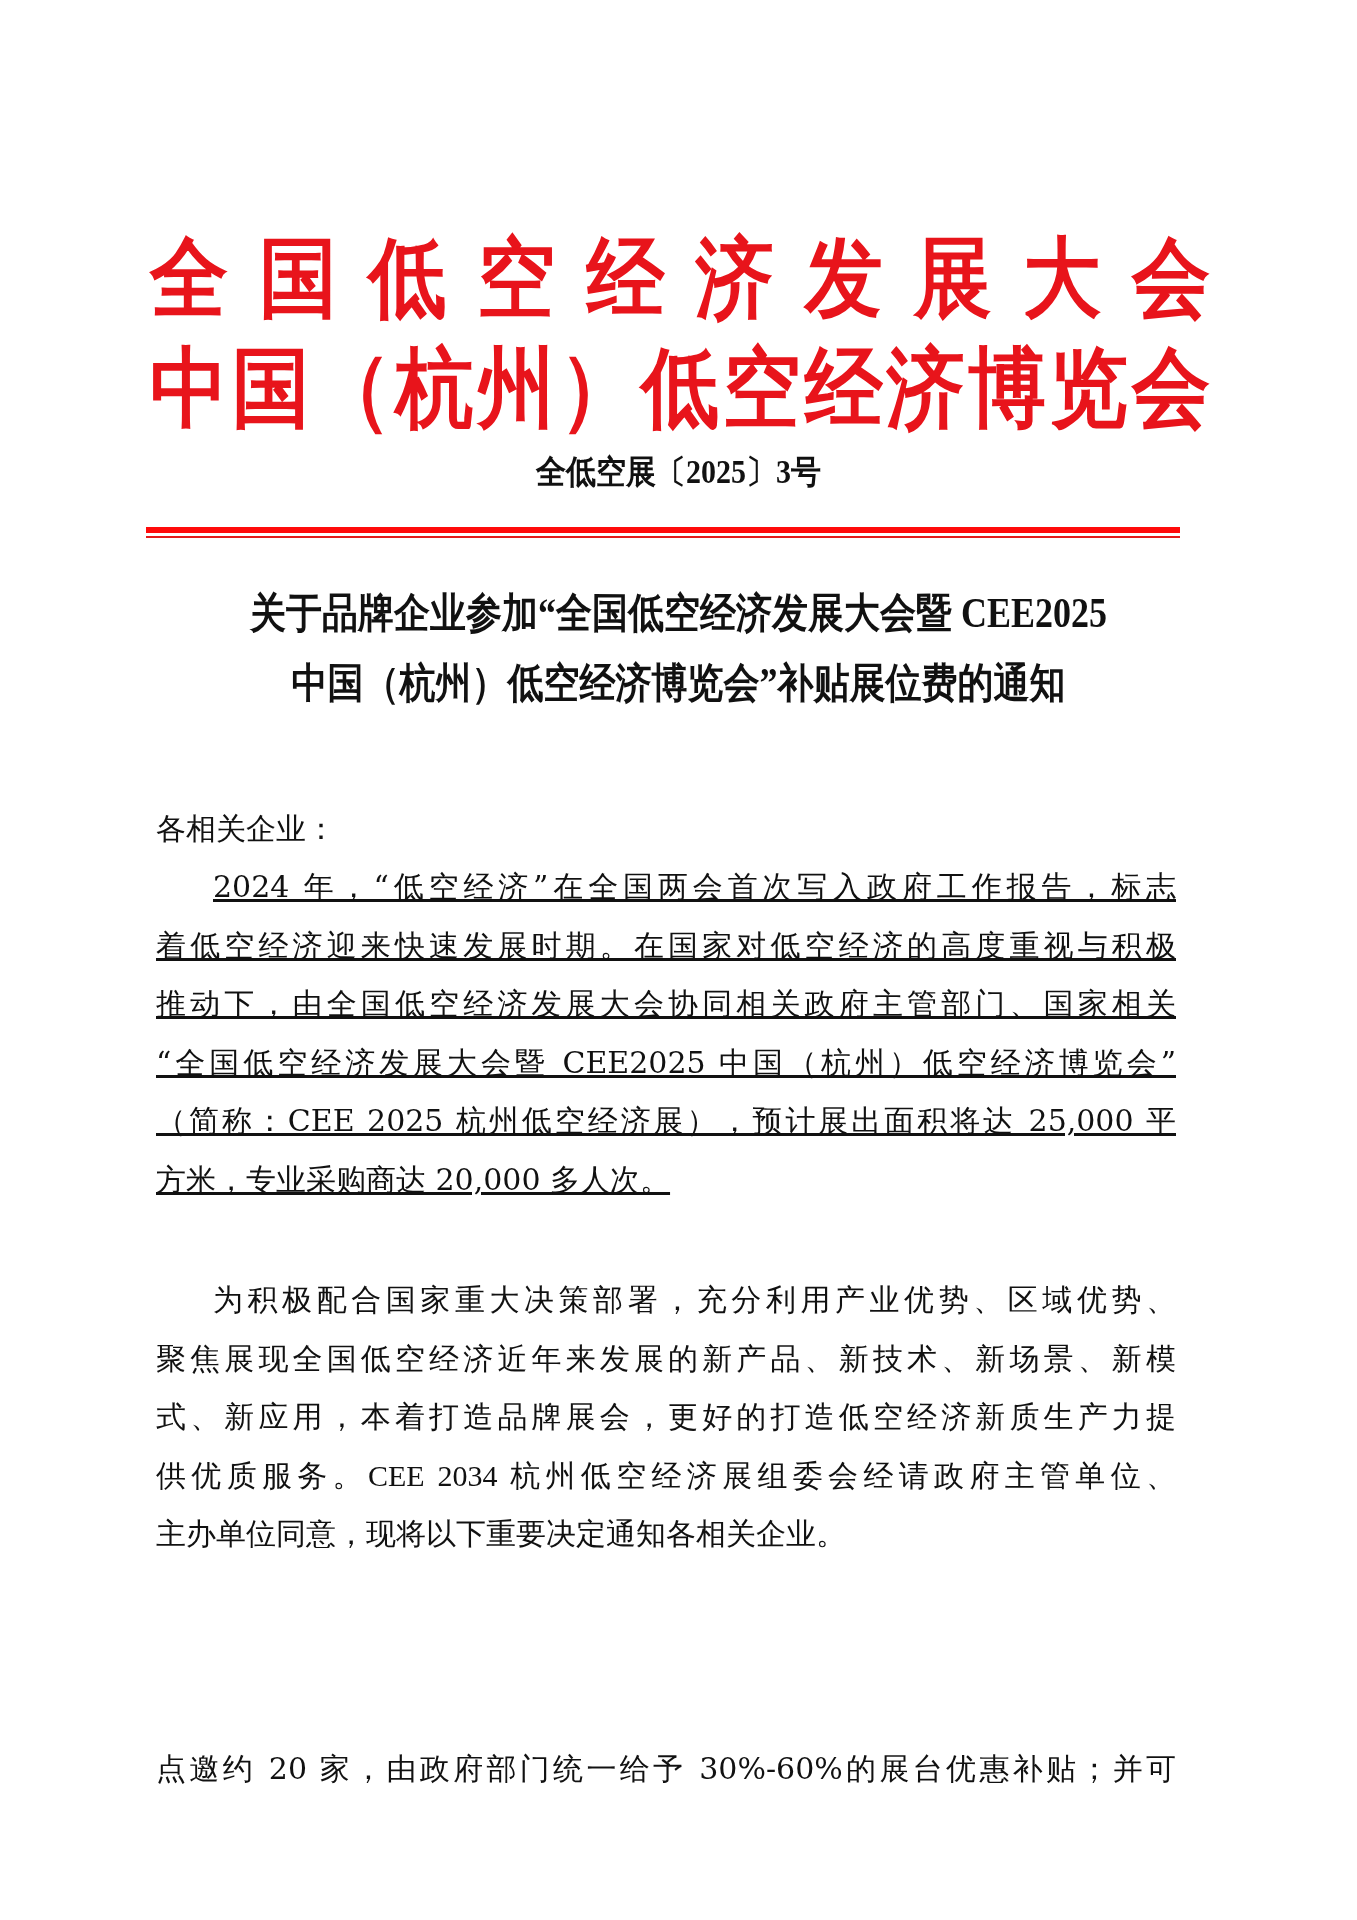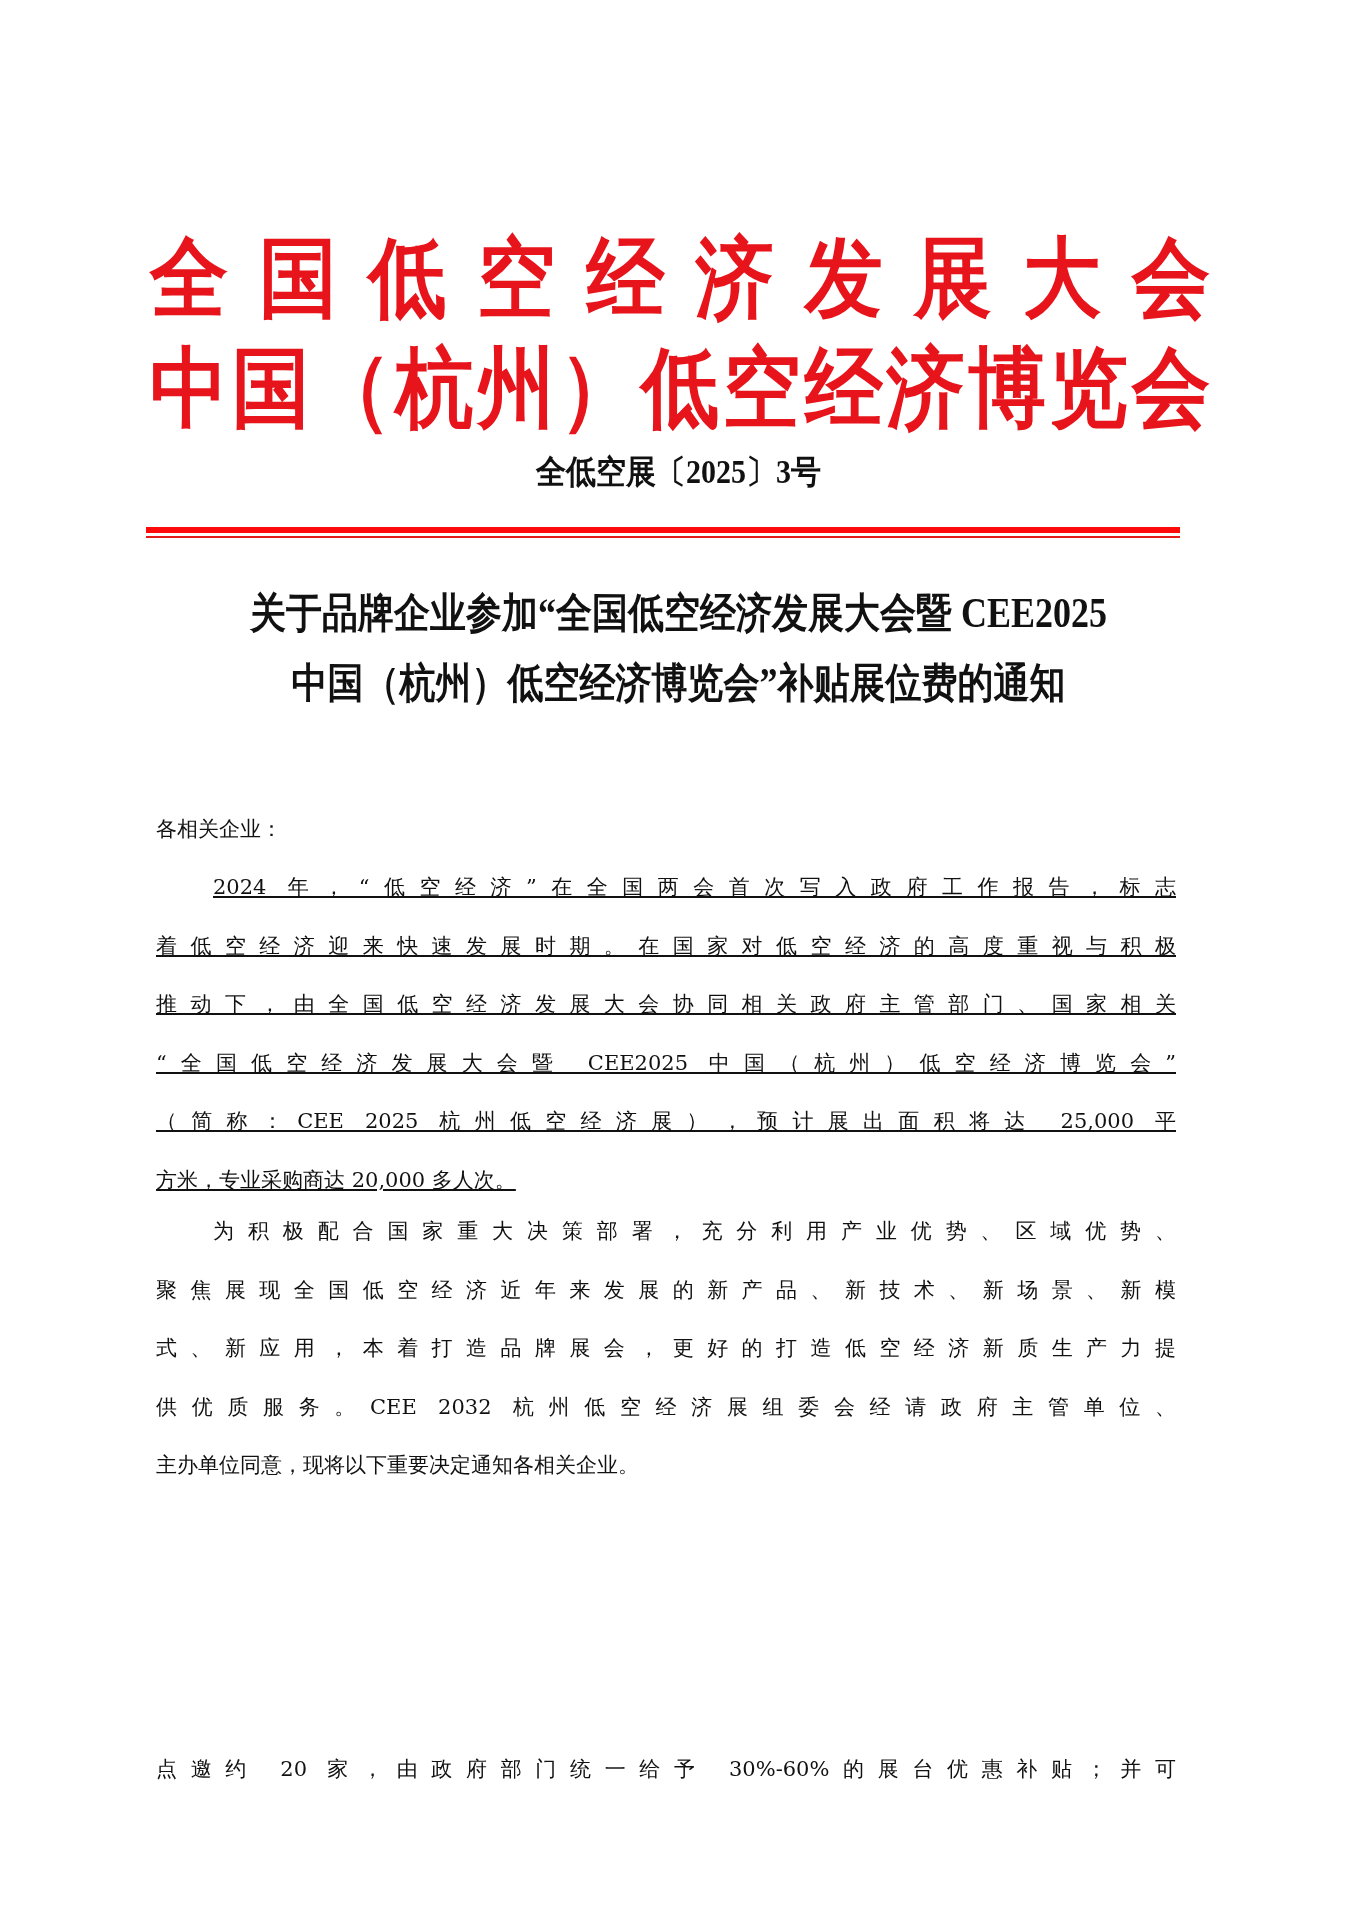--- a/index.html
+++ b/index.html
@@ -43,28 +43,28 @@
     font-weight: bold; font-size: 36px; color: #111;
     line-height: 50px;
     transform: scaleY(1.15);
   }
   .t1 { top: 588px; }
   .t2 { top: 658px; }
 
   .body {
     position: absolute; left: 156px; width: 1020px;
     font-family: "DejaVu Serif", "Liberation Serif", serif;
-    font-size: 21px; color: #111;
+    font-size: 30px; color: #111;
     line-height: 58.6px;
     text-align: justify;
     text-justify: inter-character;
   }
   .salutation { top: 800px; }
   .p1 { top: 858px; text-decoration: underline; }
-  .p2 { top: 1202px; }
+  .p2 { top: 1271px; font-family: Liberation Serif, serif; }
   .p3 { top: 1740px; }
   .line { display: block; white-space: nowrap; text-align-last: justify; }
   .line.last { text-align-last: left; }
   .line.indent { padding-left: 57px; }
 </style>
 </head>
 <body>
 
 <div class="page">
 
@@ -115,21 +115,21 @@
     <span class="line">推动下，由全国低空经济发展大会协同相关政府主管部门、国家相关</span>
     <span class="line">“全国低空经济发展大会暨 CEE2025 中国（杭州）低空经济博览会”</span>
     <span class="line">（简称：CEE 2025 杭州低空经济展），预计展出面积将达 25,000 平</span>
     <span class="line last">方米，专业采购商达 20,000  多人次。</span>
   </div>
 
   <div class="body p2">
     <span class="line indent">为积极配合国家重大决策部署，充分利用产业优势、区域优势、</span>
     <span class="line">聚焦展现全国低空经济近年来发展的新产品、新技术、新场景、新模</span>
     <span class="line">式、新应用，本着打造品牌展会，更好的打造低空经济新质生产力提</span>
-    <span class="line">供优质服务。CEE 2032 杭州低空经济展组委会经请政府主管单位、</span>
+    <span class="line">供优质服务。CEE 2034 杭州低空经济展组委会经请政府主管单位、</span>
     <span class="line last">主办单位同意，现将以下重要决定通知各相关企业。</span>
   </div>
 
   <div class="body p3">
     <span class="line">点邀约 20 家，由政府部门统一给予 30%-60%的展台优惠补贴；并可</span>
   </div>
 
 </div>
 
 </body></html>

